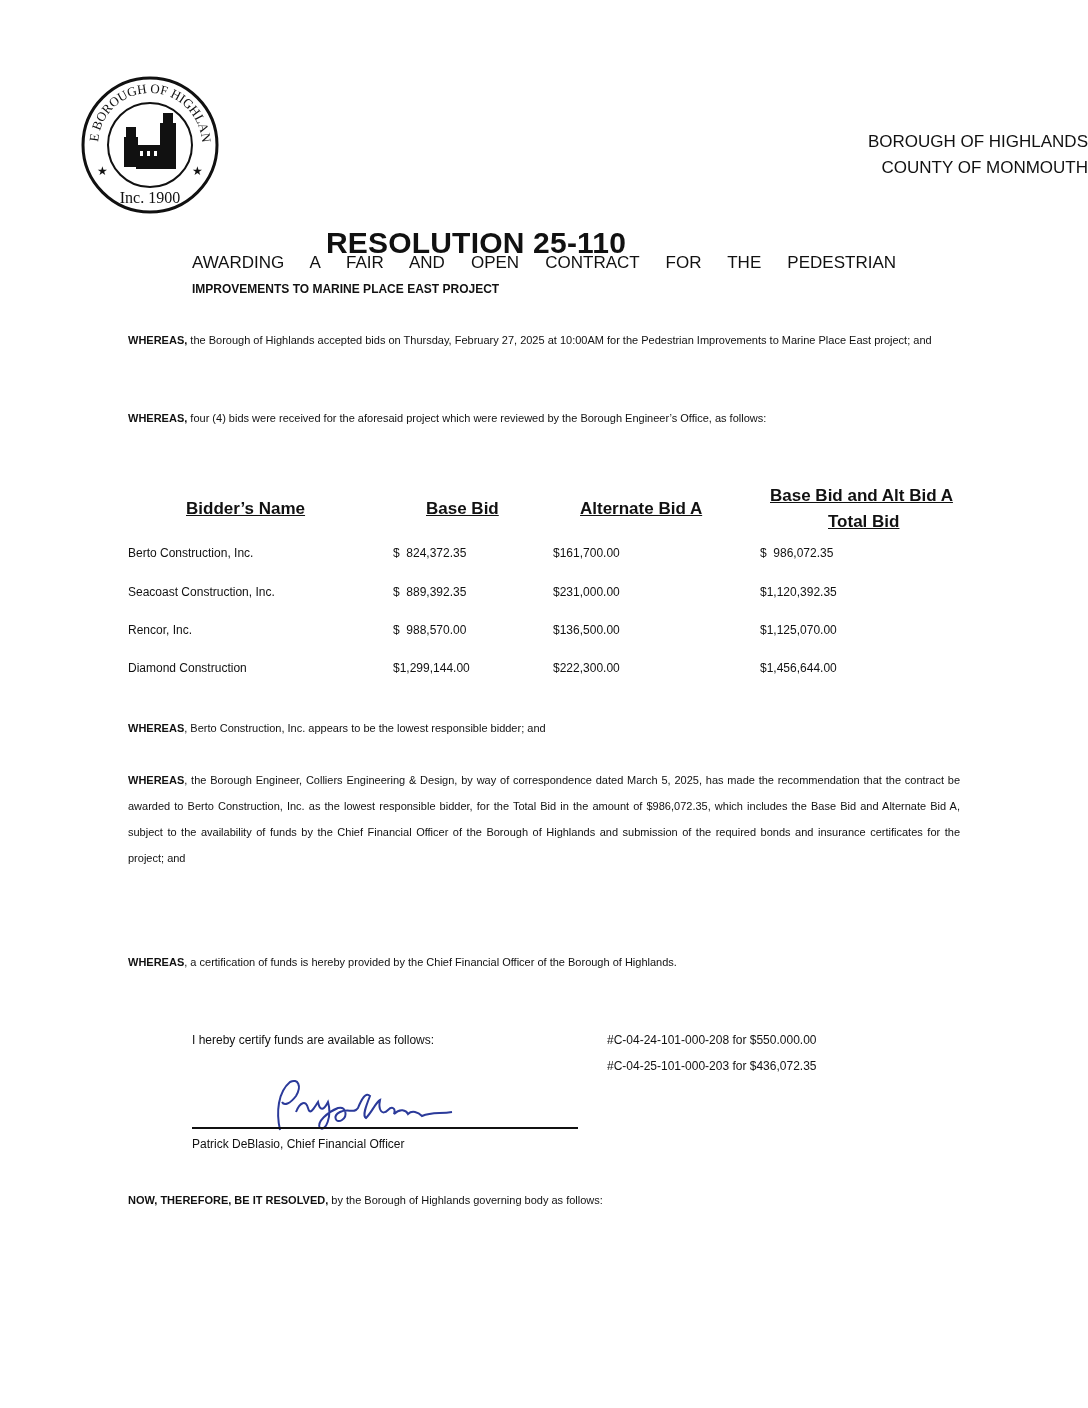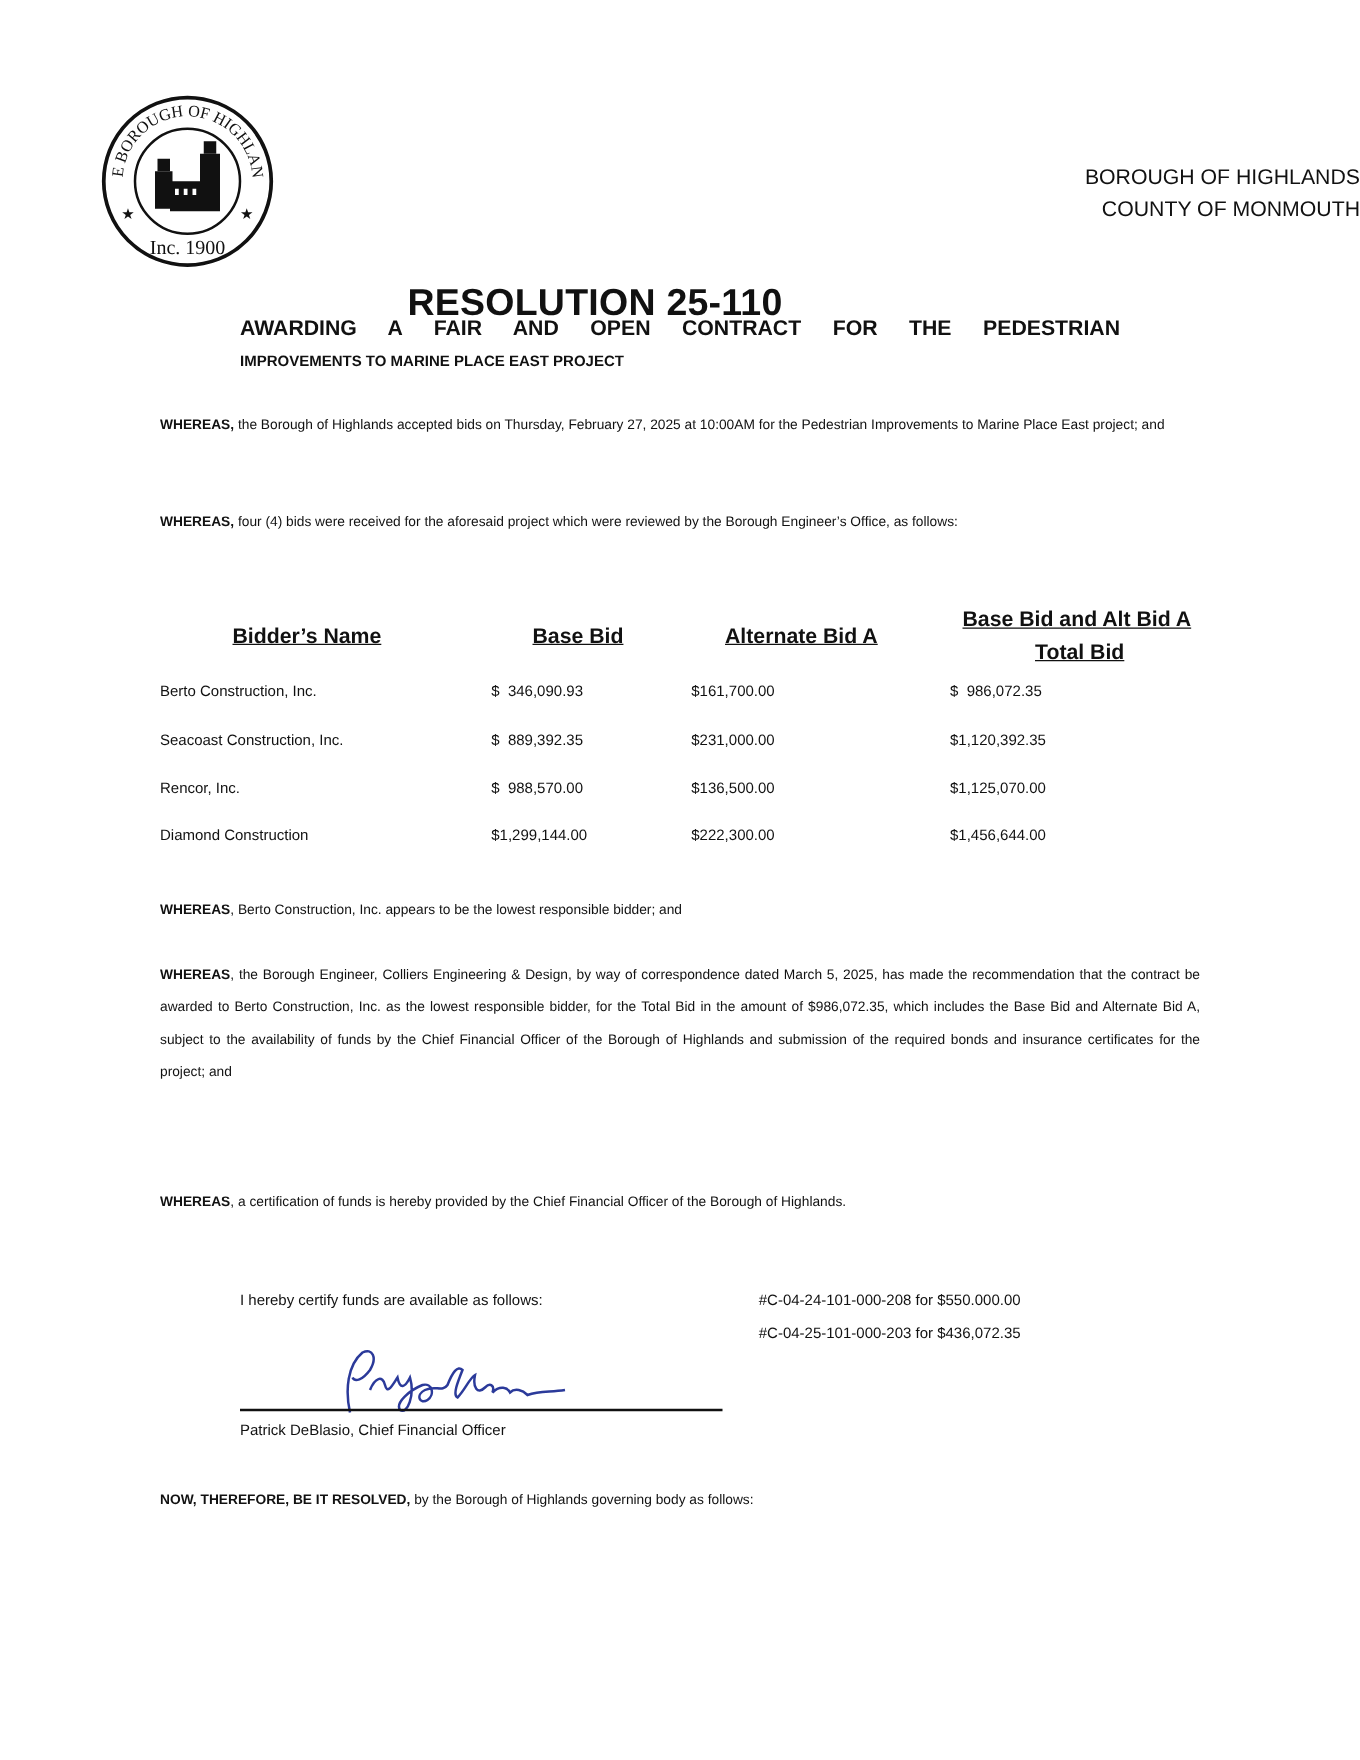--- a/index.html
+++ b/index.html
@@ -2,21 +2,21 @@
 <html><head>
 <meta charset="utf-8">
 <style>
   html, body { margin:0; padding:0; background:#ffffff; }
   body { width:1088px; height:1408px; position:relative; overflow:hidden;
          font-family:"Liberation Sans", sans-serif; color:#111; }
   .abs { position:absolute; }
   .seal { left:80px; top:75px; width:140px; height:140px; }
   .hdr { left:0; width:1088px; text-align:right; font-size:17px; }
   .title { left:0; width:952px; top:206px; text-align:center; font-size:30px; font-weight:bold; letter-spacing:0.2px;margin-top:20px; }
-  .subtitle { left:192px; width:704px; top:250px; font-size:17px; font-weight:bold; line-height:26px; text-align:justify; text-align-last:justify; }
+  .subtitle { left:192px; width:704px; top:250px; font-size:17px; font-weight:normal; line-height:26px; text-align:justify; text-align-last:justify; }
   .subtitle2 { left:192px; top:276px; font-size:12px; font-weight:bold; line-height:26px; }
   .para { left:128px; width:832px; font-size:11px; line-height:26px; text-align:justify; }
   .para b { font-weight:bold; }
   .th { font-size:17px; font-weight:bold; text-decoration:underline; text-align:center; line-height:26px; }
   .td { font-size:12px; line-height:26px; white-space:pre; }
   .sigline { left:192px; top:1127px; width:386px; height:2px; background:#111; }
 </style>
 </head>
 <body>
 
@@ -61,21 +61,21 @@
 
 <div class="abs" style="left:128px; top:483px; width:860px; height:210px;">
   <div class="abs th" style="left:58px; top:13px;">Bidder’s Name</div>
   <div class="abs th" style="left:298px; top:13px;">Base Bid</div>
   <div class="abs th" style="left:452px; top:13px;">Alternate Bid A</div>
   <div class="abs th" style="left:642px; top:0px;">Base Bid and Alt Bid A</div>
   <div class="abs th" style="left:700px; top:26px;">Total Bid</div>
 
   <div>
     <div class="abs td" style="left:0; top:57px;">Berto Construction, Inc.</div>
-    <div class="abs td" style="left:265px; top:57px;">$  346,090.93</div>
+    <div class="abs td" style="left:265px; top:57px;">$  824,372.35</div>
     <div class="abs td" style="left:425px; top:57px;">$161,700.00</div>
     <div class="abs td" style="left:632px; top:57px;">$  986,072.35</div>
   </div>
   <div>
     <div class="abs td" style="left:0; top:96px;">Seacoast Construction, Inc.</div>
     <div class="abs td" style="left:265px; top:96px;">$  889,392.35</div>
     <div class="abs td" style="left:425px; top:96px;">$231,000.00</div>
     <div class="abs td" style="left:632px; top:96px;">$1,120,392.35</div>
   </div>
   <div>

